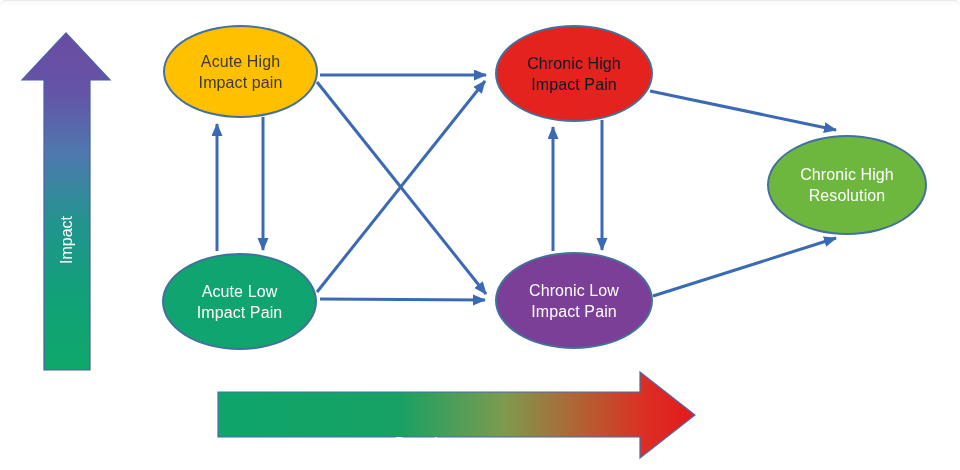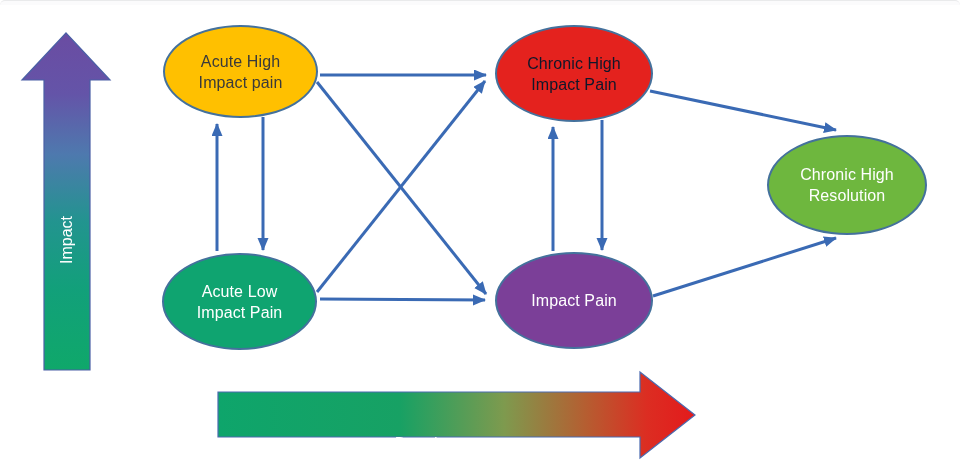--- a/index.html
+++ b/index.html
@@ -84,20 +84,21 @@
     <span>Chronic High</span>
     <span>Impact Pain</span>
   </div>
 
   <div class="node" style="left: 162px; top: 253px; width: 155px; height: 97px; background-color: rgb(15, 164, 112); color: rgb(255, 255, 255); text-align: right;">
     <span>Acute Low</span>
     <span>Impact Pain</span>
   </div>
 
   <div class="node" style="left: 495px; top: 252px; width: 158px; height: 97px; background-color: rgb(123, 63, 152); color: rgb(255, 255, 255);">
+    <span>Chronic Low</span>
     <span>Impact Pain</span>
   </div>
 
   <div class="node" style="left: 767px; top: 135px; width: 160px; height: 100px; background-color: rgb(110, 183, 62); color: rgb(255, 255, 255);">
     <span>Chronic High</span>
     <span>Resolution</span>
   </div>
 
   <div class="axis-label vertical" style="left:37px;top:227px;width:60px;height:26px;">Impact</div>
 

